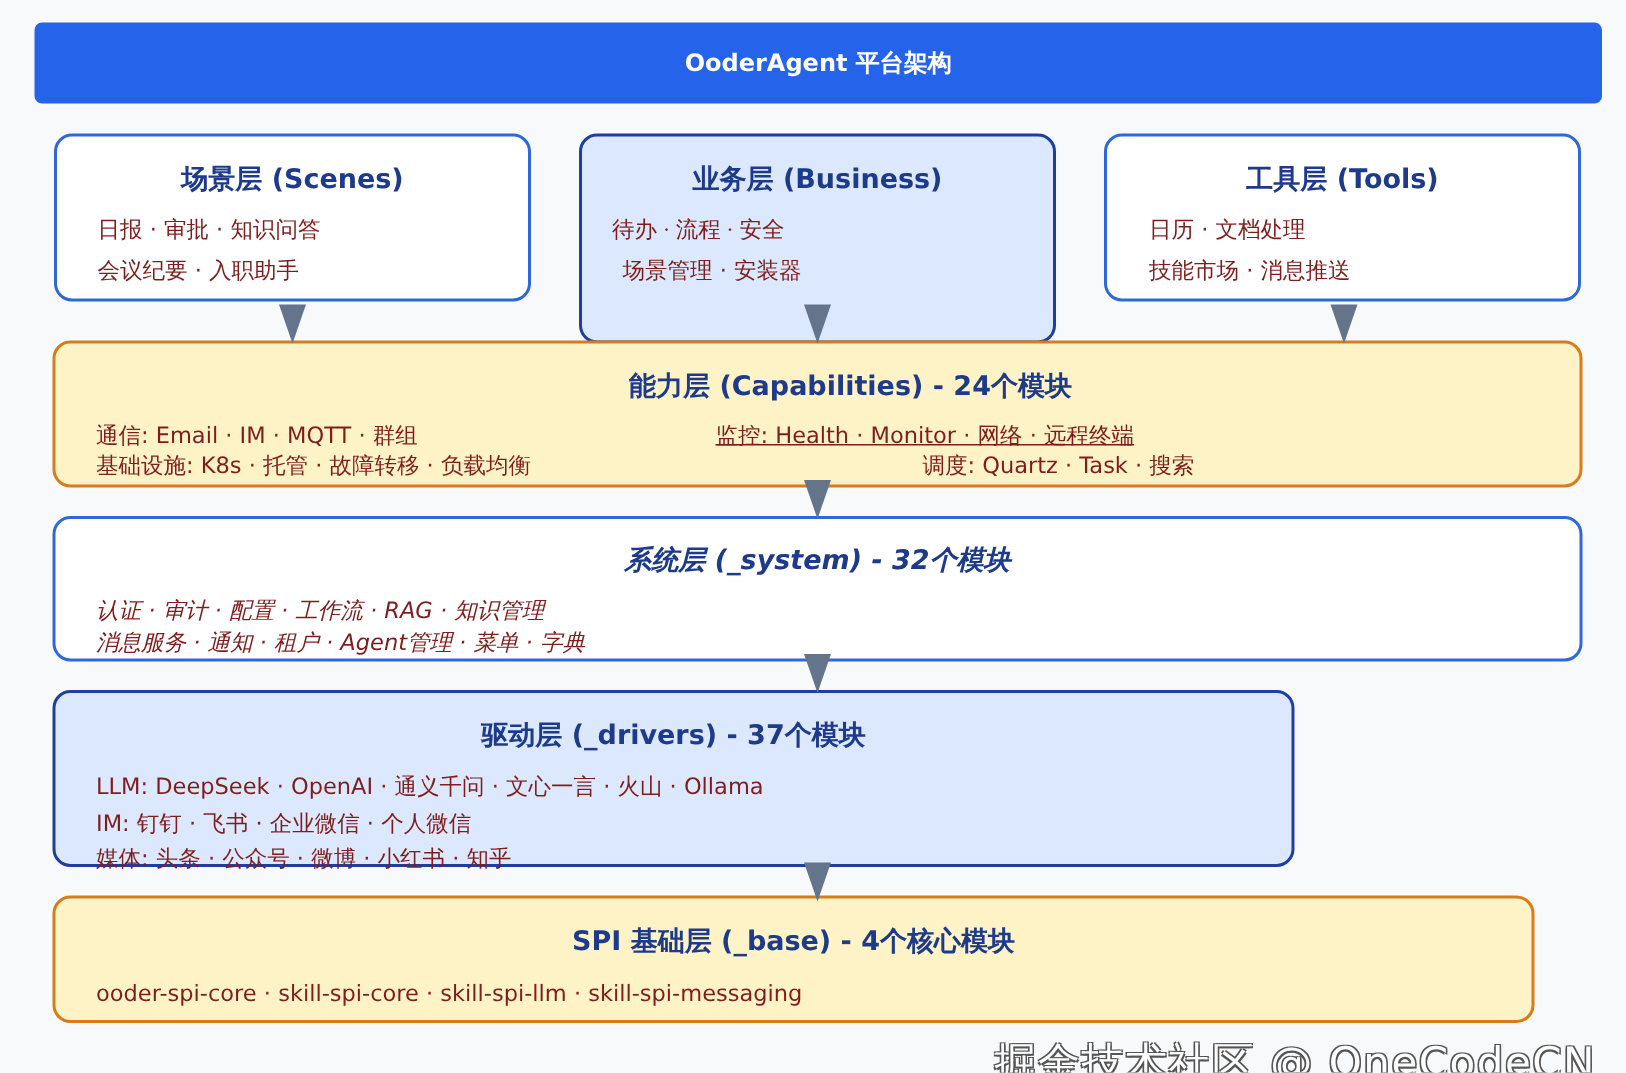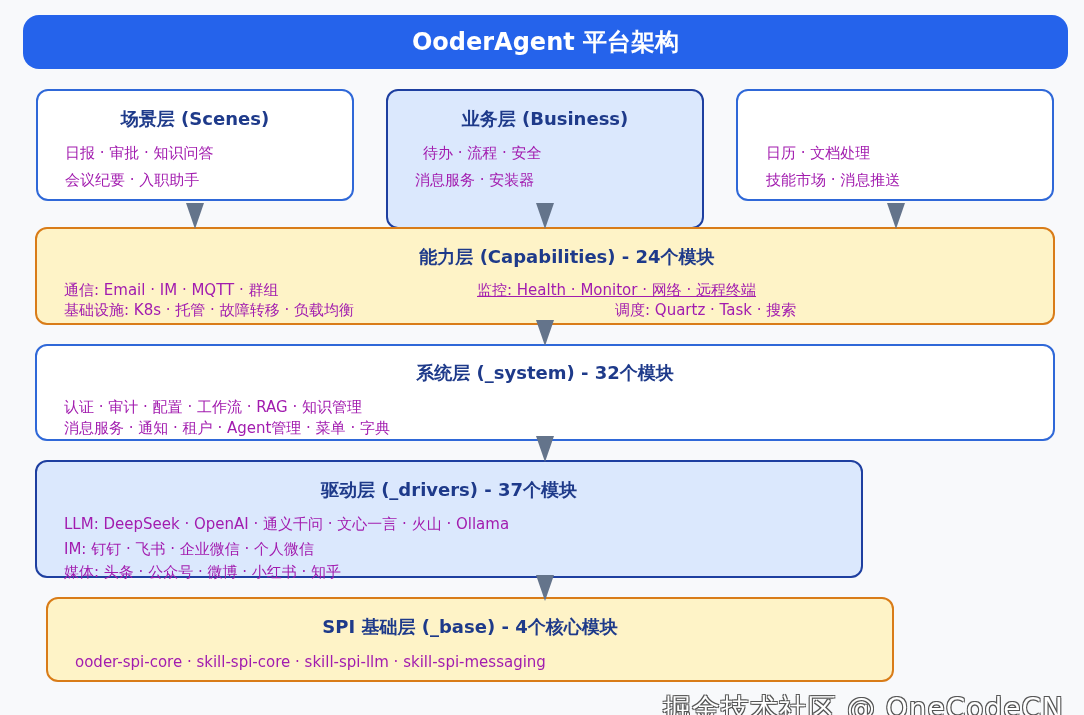--- a/index.html
+++ b/index.html
@@ -4,36 +4,36 @@
 <style>
   html, body { margin: 0; padding: 0; }
   body {
     width: 1084px; height: 715px; position: relative; overflow: hidden;
     background: #f8f9fb;
     font-family: "DejaVu Sans", "Liberation Sans", sans-serif;
   }
   .abs { position: absolute; box-sizing: border-box; }
   .title-bar {
     left: 23px; top: 15px; width: 1045px; height: 54px;
-    background: #2563eb; border-radius: 16px;
+    background: #2563eb; border-radius: 5px;
     display: flex; align-items: center; justify-content: center;
-    color: #ffffff; font-weight: bold; font-size: 24px;
+    color: #ffffff; font-weight: bold; font-size: 16px;
   }
   .box {
     border-radius: 12px; border: 2.5px solid #2a62d6;
   }
   .box.white { background: #ffffff; border-color: #2f68d8; }
   .box.blue { background: #dbe8fd; border-color: #1e3fa0; }
   .box.yellow { background: #fef3c7; border-color: #d97c18; }
   .box-title {
     position: absolute; left: 0; right: 0; text-align: center;
     color: #1e3a8a; font-weight: bold; font-size: 18px; white-space: nowrap;
   }
   .line {
-    position: absolute; color: #a21caf; font-size: 15px; white-space: nowrap;
+    position: absolute; color: #7f1d1d; font-size: 15px; white-space: nowrap;
   }
   .arrow {
     position: absolute; width: 0; height: 0;
     border-left: 9px solid transparent; border-right: 9px solid transparent;
     border-top: 26px solid #64748b;
   }
   .watermark {
     position: absolute; right: 20px; top: 666px;
     font-size: 28px; color: #ffffff; white-space: nowrap;
     text-shadow: -1px -1px 0 #555, 1px -1px 0 #555, -1px 1px 0 #555, 1px 1px 0 #555;
@@ -47,51 +47,52 @@
 <div class="abs title-bar">OoderAgent 平台架构</div>
 
 <div class="abs box white" style="left:36px; top:89px; width:318px; height:112px;">
   <div class="box-title" style="top:16px;">场景层 (Scenes)</div>
   <div class="line" style="left:27px; top:53px;">日报 · 审批 · 知识问答</div>
   <div class="line" style="left:27px; top:80px;">会议纪要 · 入职助手</div>
 </div>
 
 <div class="abs box blue" style="left:386px; top:89px; width:318px; height:140px;">
   <div class="box-title" style="top:16px;">业务层 (Business)</div>
-  <div class="line" style="left:35px; top:53px;">待办 · 流程 · 安全</div>
-  <div class="line" style="left:27px; top:80px;">消息服务 · 安装器</div>
+  <div class="line" style="left:20px; top:53px;font-family:Liberation Serif, serif;">待办 · 流程 · 安全</div>
+  <div class="line" style="left:27px; top:80px;">场景管理 · 安装器</div>
 </div>
 
 <div class="abs box white" style="left:736px; top:89px; width:318px; height:112px;">
+  <div class="box-title" style="top:16px;">工具层 (Tools)</div>
   <div class="line" style="left:28px; top:53px;">日历 · 文档处理</div>
   <div class="line" style="left:28px; top:80px;">技能市场 · 消息推送</div>
 </div>
 
 <div class="abs box yellow" style="left:35px; top:227px; width:1020px; height:98px;">
   <div class="box-title" style="top:16px;margin-left:44px;">能力层 (Capabilities) - 24个模块</div>
   <div class="line" style="left:27px; top:52px;">通信: Email · IM · MQTT · 群组</div>
   <div class="line" style="left:440px; top:52px;text-decoration:underline;">监控: Health · Monitor · 网络 · 远程终端</div>
   <div class="line" style="left:27px; top:72px;">基础设施: K8s · 托管 · 故障转移 · 负载均衡</div>
   <div class="line" style="left:578px; top:72px;">调度: Quartz · Task · 搜索</div>
 </div>
 
-<div class="abs box white" style="left:35px; top:344px; width:1020px; height:97px;">
+<div class="abs box white" style="left:35px; top:344px; width:1020px; height:97px;font-style:italic;">
   <div class="box-title" style="top:15px;">系统层 (_system) - 32个模块</div>
   <div class="line" style="left:27px; top:52px;">认证 · 审计 · 配置 · 工作流 · RAG · 知识管理</div>
   <div class="line" style="left:27px; top:73px;">消息服务 · 通知 · 租户 · Agent管理 · 菜单 · 字典</div>
 </div>
 
 <div class="abs box blue" style="left:35px; top:460px; width:828px; height:118px;">
   <div class="box-title" style="top:16px;">驱动层 (_drivers) - 37个模块</div>
   <div class="line" style="left:27px; top:78px;">IM: 钉钉 · 飞书 · 企业微信 · 个人微信</div>
   <div class="line" style="left:27px; top:53px;">LLM: DeepSeek · OpenAI · 通义千问 · 文心一言 · 火山 · Ollama</div>
   <div class="line" style="left:27px; top:101px;">媒体: 头条 · 公众号 · 微博 · 小红书 · 知乎</div>
 </div>
 
-<div class="abs box yellow" style="left:46px; top:597px; width:848px; height:85px;">
+<div class="abs box yellow" style="left:35px; top:597px; width:988px; height:85px;">
   <div class="box-title" style="top:16px;">SPI 基础层 (_base) - 4个核心模块</div>
   <div class="line" style="left:27px; top:54px;">ooder-spi-core · skill-spi-core · skill-spi-llm · skill-spi-messaging</div>
 </div>
 
 <div class="arrow" style="left:186px; top:203px;"></div>
 <div class="arrow" style="left:536px; top:203px;"></div>
 <div class="arrow" style="left:887px; top:203px;"></div>
 <div class="arrow" style="left:536px; top:320px;"></div>
 <div class="arrow" style="left:536px; top:436px;"></div>
 <div class="arrow" style="left:536px; top:575px;"></div>

